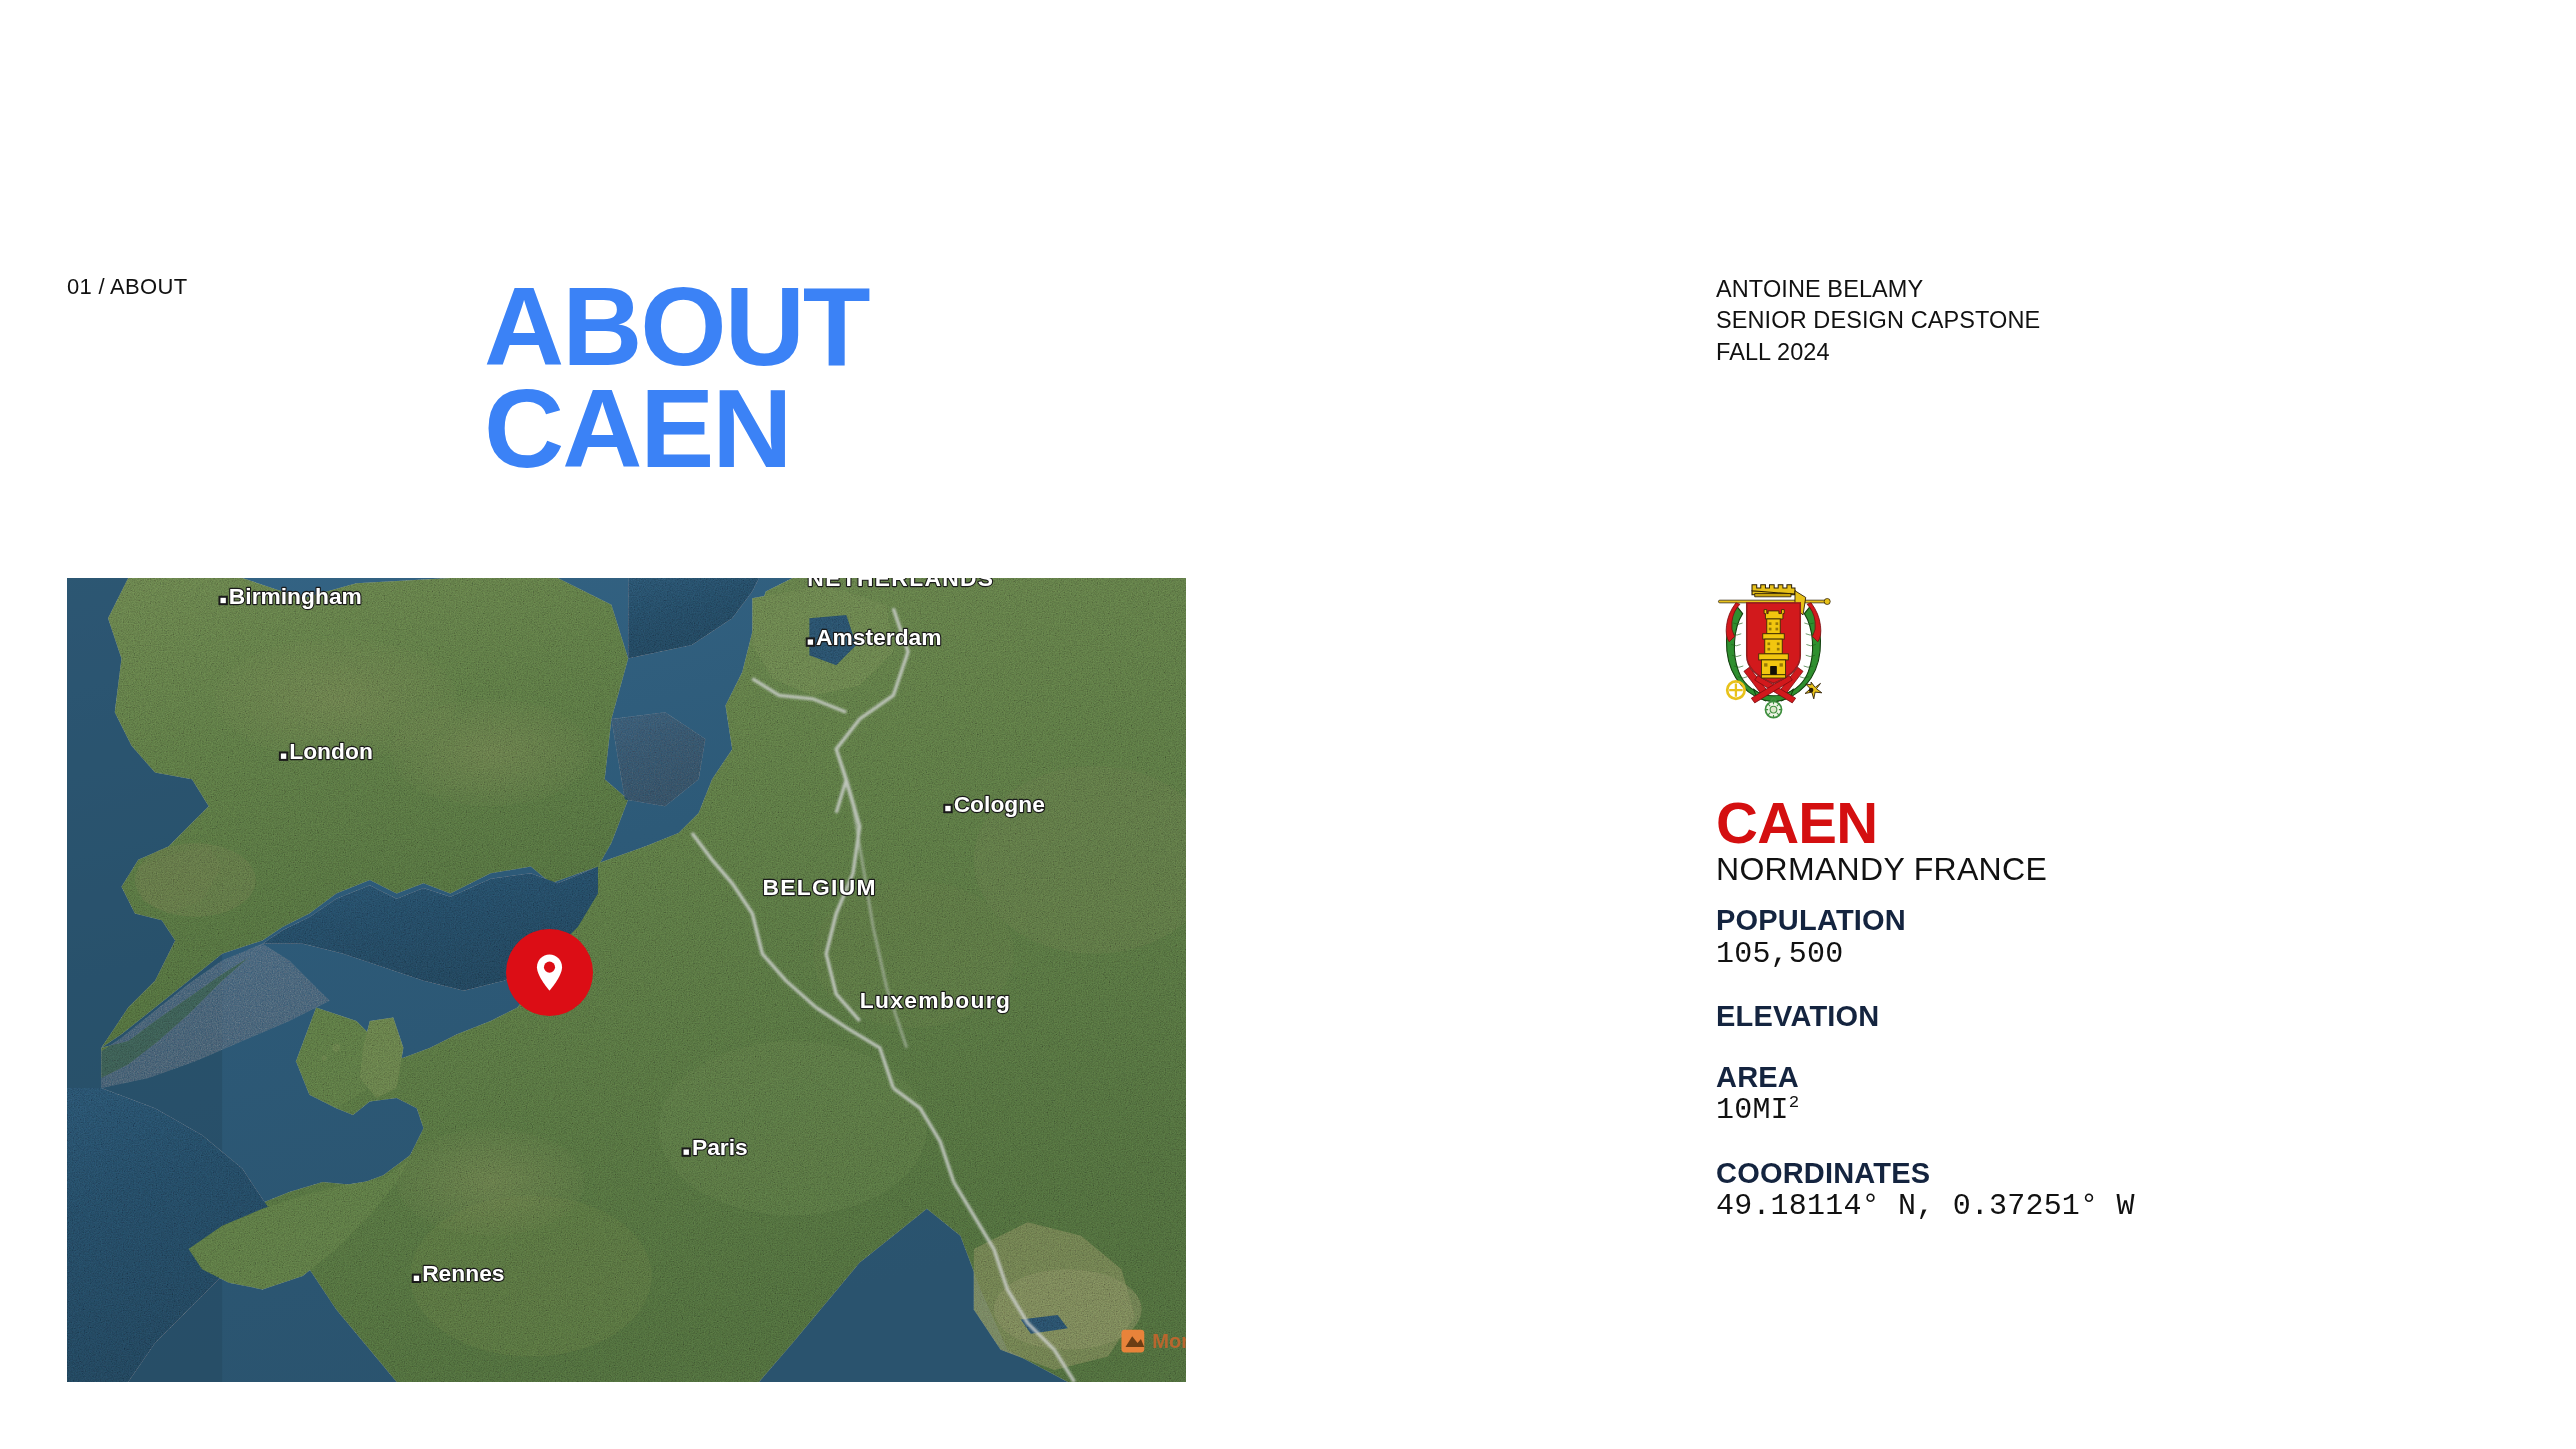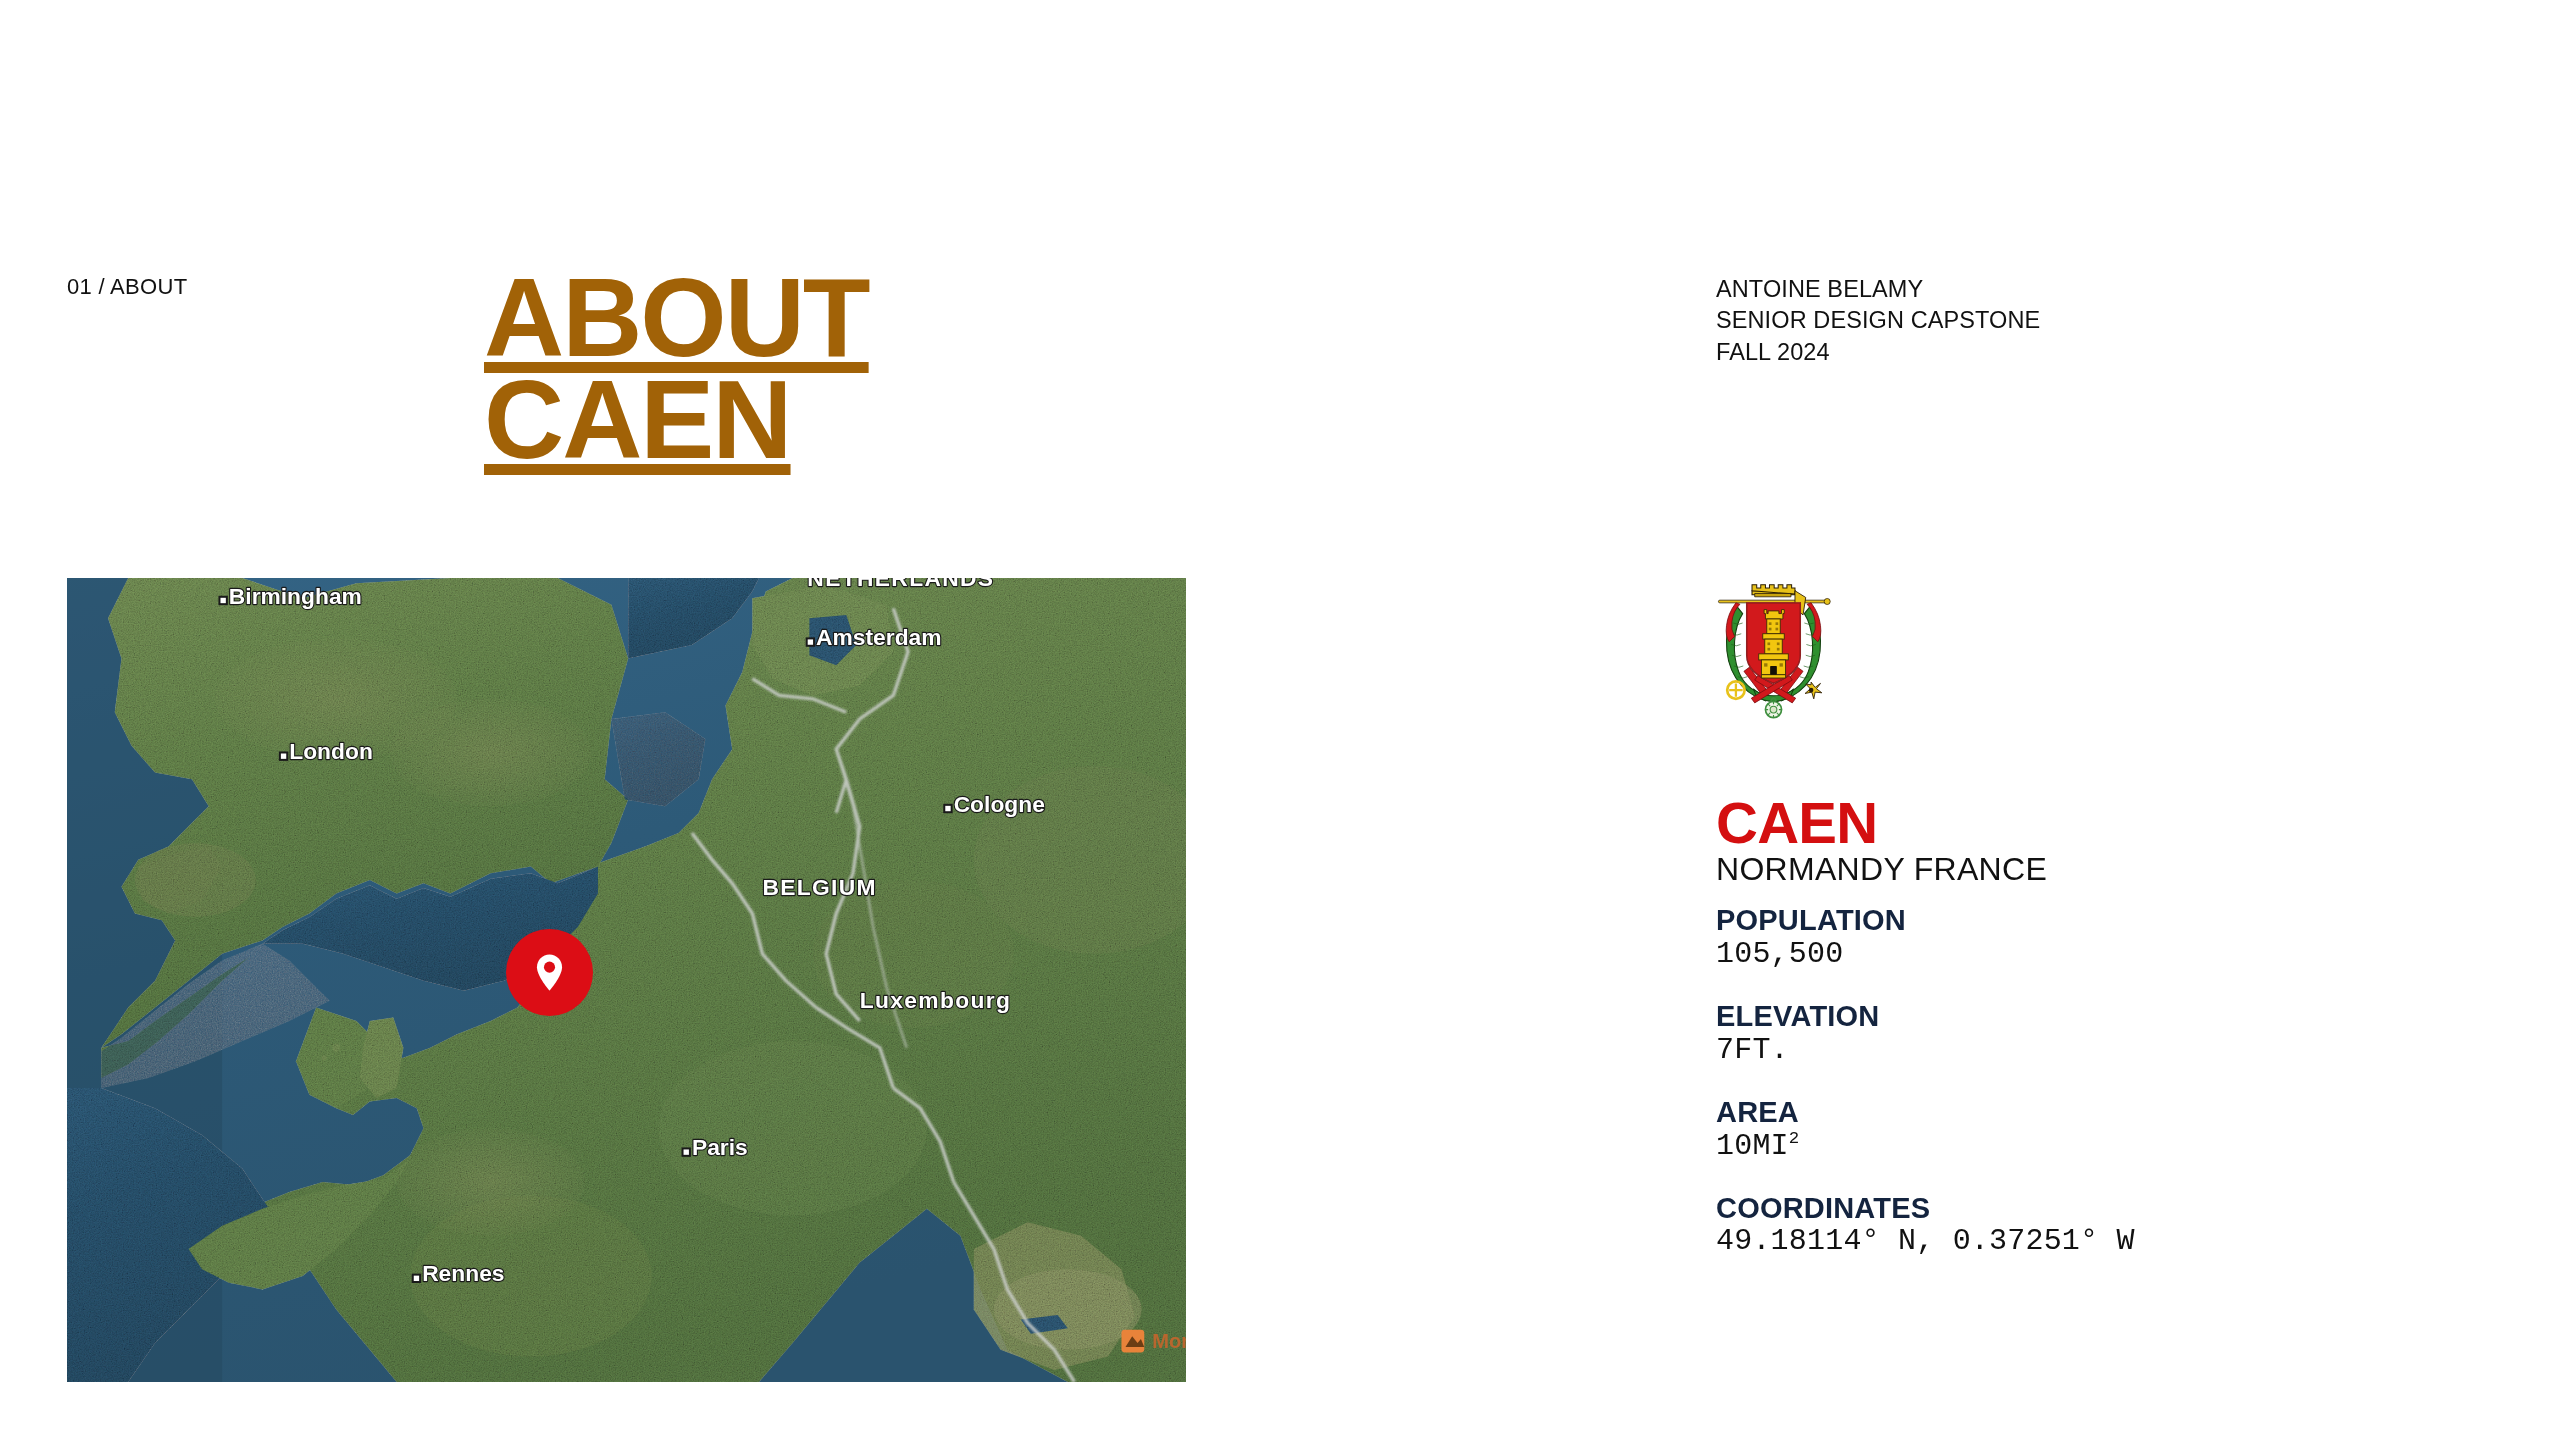--- a/index.html
+++ b/index.html
@@ -8,23 +8,23 @@
 
   .slide { position:relative; width:2576px; height:1449px; background:#fff; overflow:hidden;border-radius:24px; }
 
   
   .section-tag {
     position:absolute; left:67px; top:274px;
     font-size:22px; letter-spacing:0.3px; color:#111;
     font-weight:300; white-space:nowrap;
   }
   .page-title {
-    position:absolute; left:484px; top:267px;
+    position:absolute; left:484px; top:276px;
     font-size:111px; line-height:0.92; font-weight:700;
-    letter-spacing:-2px; color:#a16207;text-decoration:underline;
+    letter-spacing:-2px; color:#3b82f6;
   }
   .page-title span { display:block; }
 
   .credits {
     position:absolute; left:1716px; top:274px;
     font-size:23.5px; line-height:1.34; color:#111;
   }
   .credits .c-name { font-weight:400; letter-spacing:0.1px; }
   .credits .c-line { font-weight:300; letter-spacing:0.1px; }
 
@@ -347,21 +347,20 @@
   <div class="info">
     <div class="city-name">CAEN</div>
     <div class="city-region">NORMANDY FRANCE</div>
     <div id="stats-container">
         <div class="stat">
           <div class="stat-label">POPULATION</div>
           <div class="stat-value">105,500</div>
         </div>
         <div class="stat">
           <div class="stat-label">ELEVATION</div>
-          <div class="stat-value">7FT.</div>
         </div>
         <div class="stat">
           <div class="stat-label">AREA</div>
           <div class="stat-value">10MI<sup>2</sup></div>
         </div>
         <div class="stat">
           <div class="stat-label">COORDINATES</div>
           <div class="stat-value">49.18114° N, 0.37251° W</div>
         </div>
       </div>

